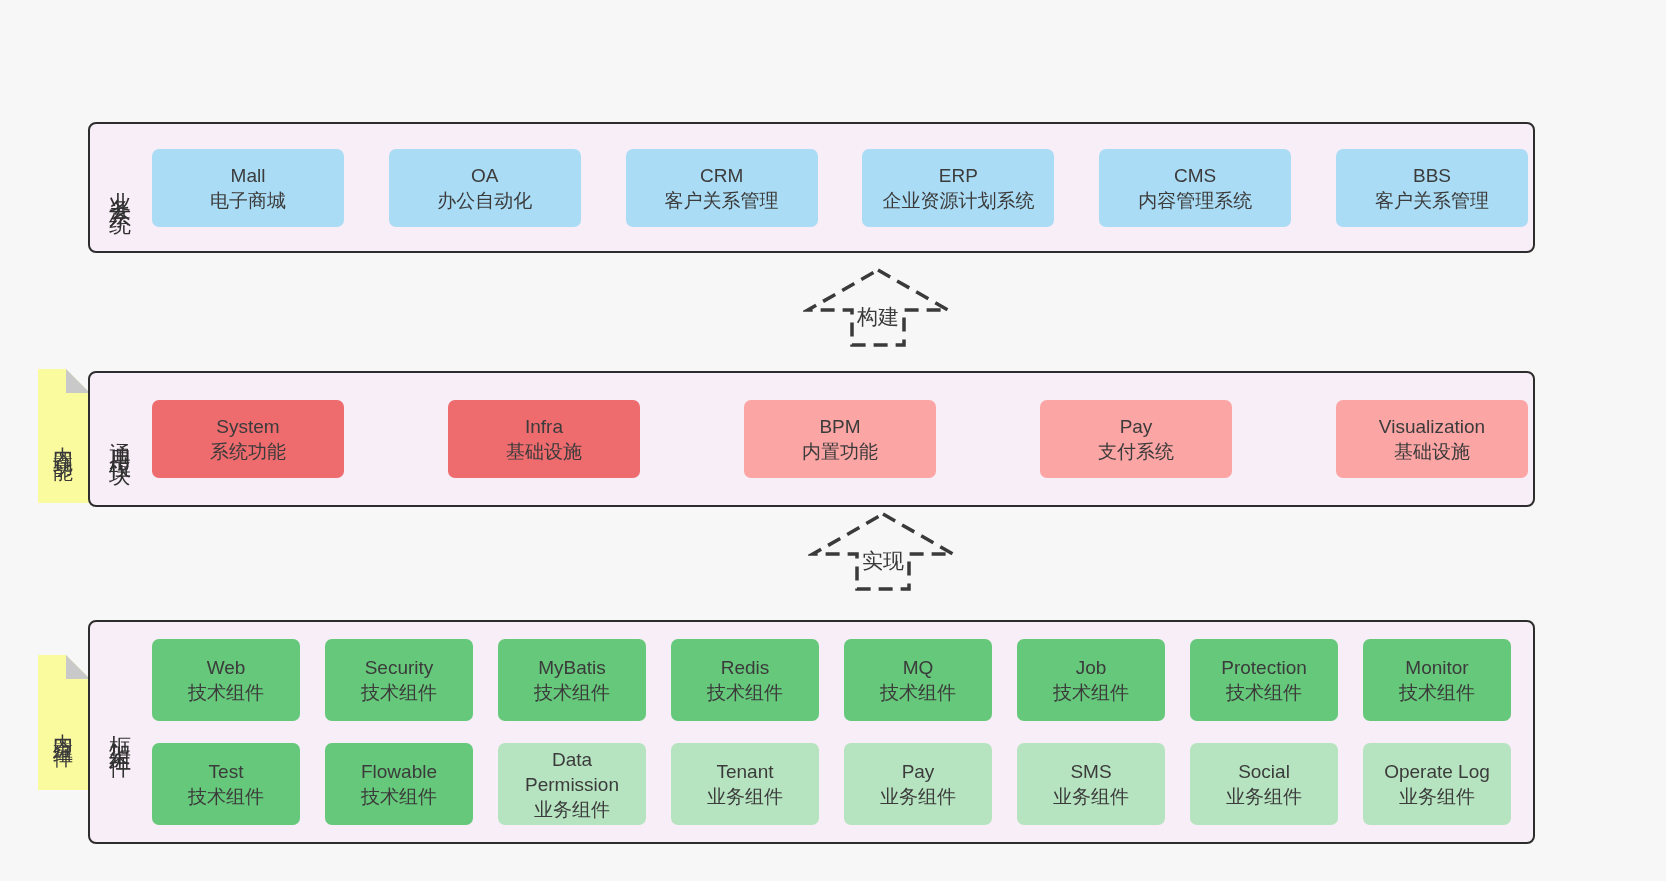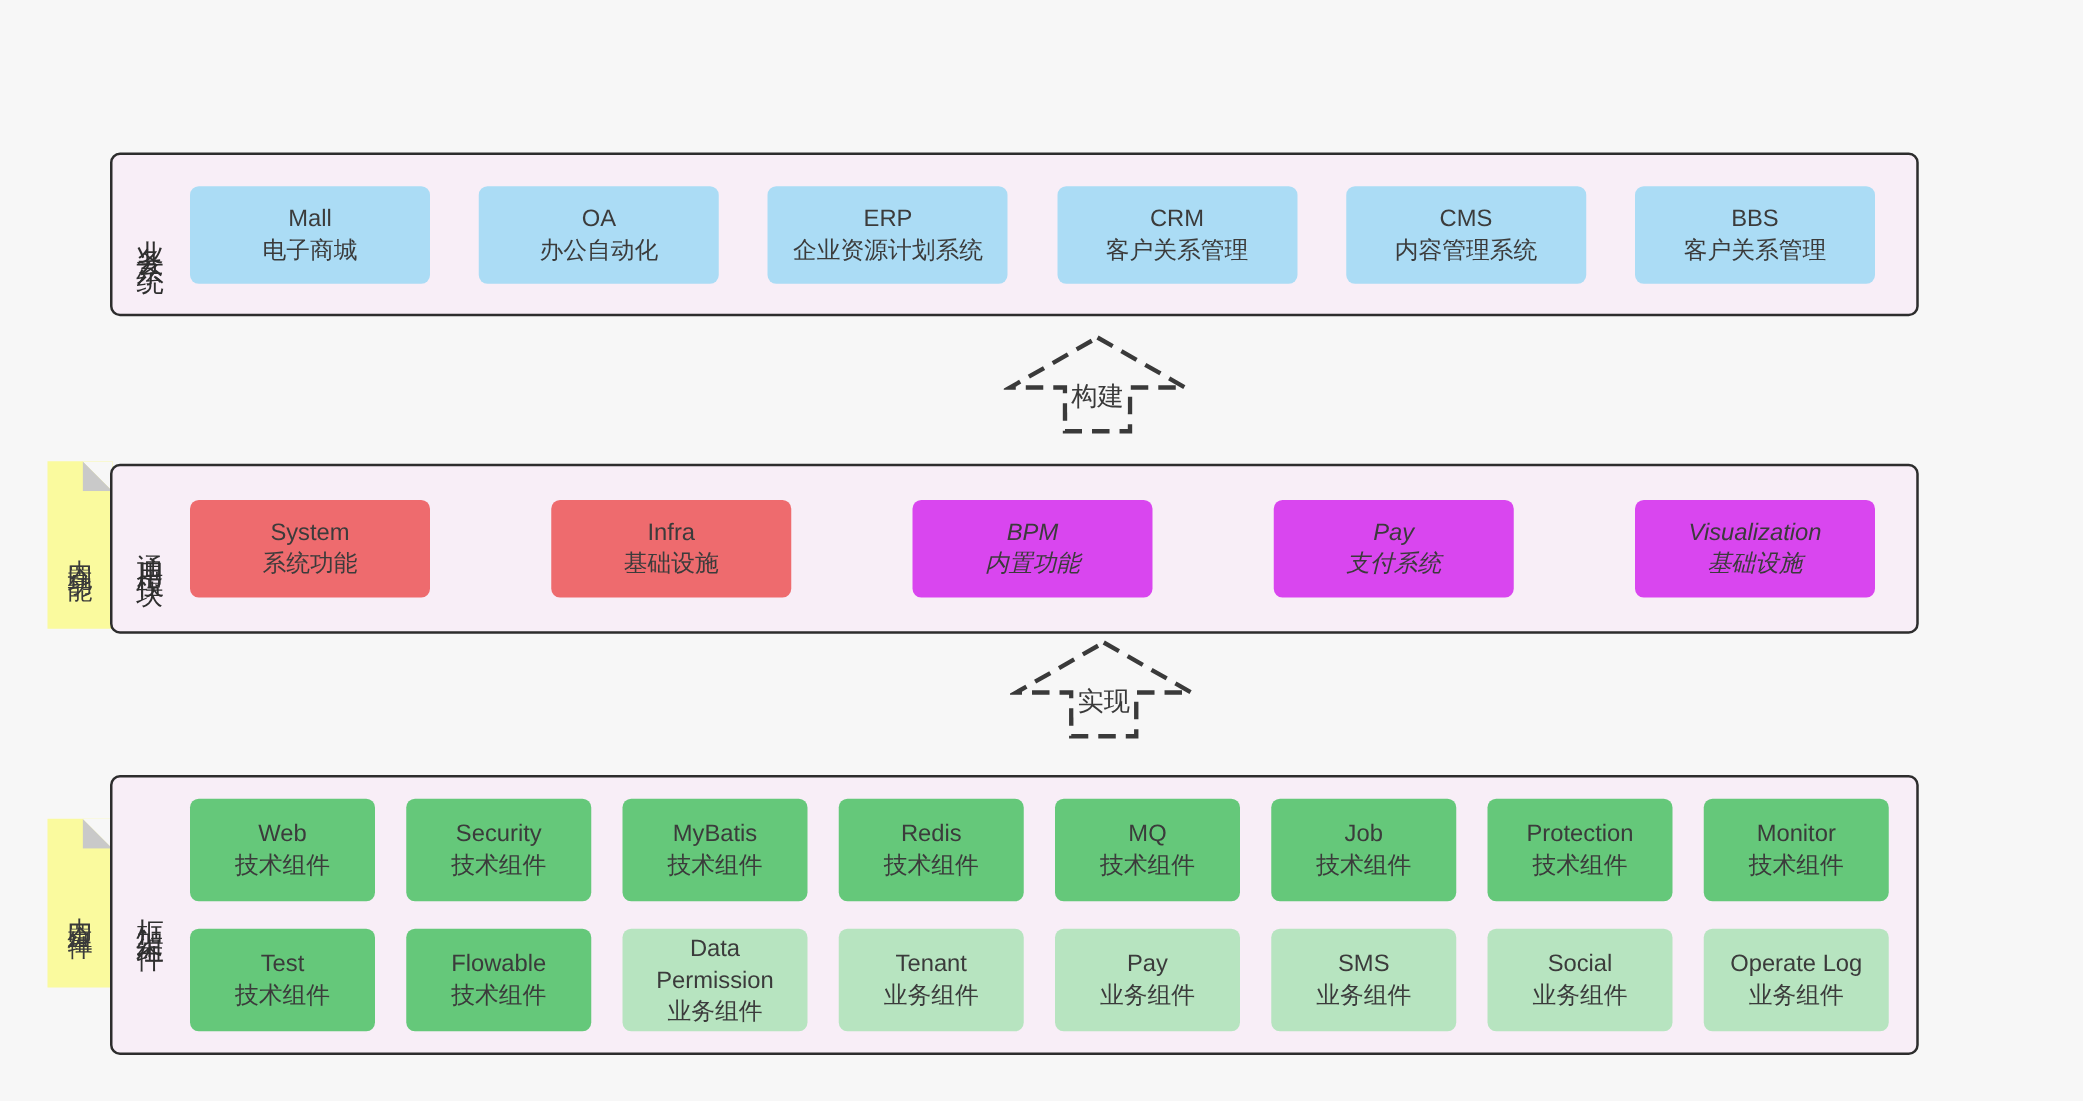--- a/index.html
+++ b/index.html
@@ -58,21 +58,21 @@
   .band-label {
     writing-mode:vertical-rl; text-orientation:upright;
     font-size:22px; letter-spacing:7px; color:#2f2f2f;
     margin-left:12px; width:36px;
     display:flex; align-items:center; justify-content:center;
     flex:0 0 auto;
   }
   .band-boxes {
     flex:1;
     display:flex; justify-content:space-between; align-items:center;
-    padding:0 33px 0 14px;
+    padding:0 5px 0 14px;
   }
   .band-rows {
     flex:1;
     display:flex; flex-direction:column; gap:22px;
     padding:0 22px 0 14px;
     justify-content:space-between;
   }
   .band-rows .band-row {
     display:flex; justify-content:space-between; align-items:center;
   }
@@ -85,21 +85,21 @@
     border-radius:7px;
     font-size:19px; line-height:25px;
     color:#3b3b3b;
     box-sizing:border-box;
     padding:2px 6px;
   }
   .box-wide { width:192px; height:78px; }
   .box-small { width:148px; height:82px; }
   .blue       { background:#abdcf5; }
   .red        { background:#ee6b6e; }
-  .pink       { background:#d946ef;font-style:italic; }
+  .pink       { background:#fca5a5; }
   .green      { background:#65c87a; }
   .lightgreen { background:#b7e4c0; }
 
   
   .arrow {
     position:absolute; width:150px; height:80px; z-index:2;
   }
   .arrow-1 { left:803px; top:268px; }
   .arrow-2 { left:808px; top:512px; }
   .arrow text {
@@ -124,26 +124,26 @@
     <div class="band-boxes">
       <div class="box box-wide blue">
         <span>Mall</span>
         <span>电子商城</span>
       </div>
       <div class="box box-wide blue">
         <span>OA</span>
         <span>办公自动化</span>
       </div>
       <div class="box box-wide blue">
+        <span>CRM</span>
+        <span>客户关系管理</span>
+      </div>
+      <div class="box box-wide blue">
         <span>ERP</span>
         <span>企业资源计划系统</span>
-      </div>
-      <div class="box box-wide blue">
-        <span>CRM</span>
-        <span>客户关系管理</span>
       </div>
       <div class="box box-wide blue">
         <span>CMS</span>
         <span>内容管理系统</span>
       </div>
       <div class="box box-wide blue">
         <span>BBS</span>
         <span>客户关系管理</span>
       </div>
     </div>

